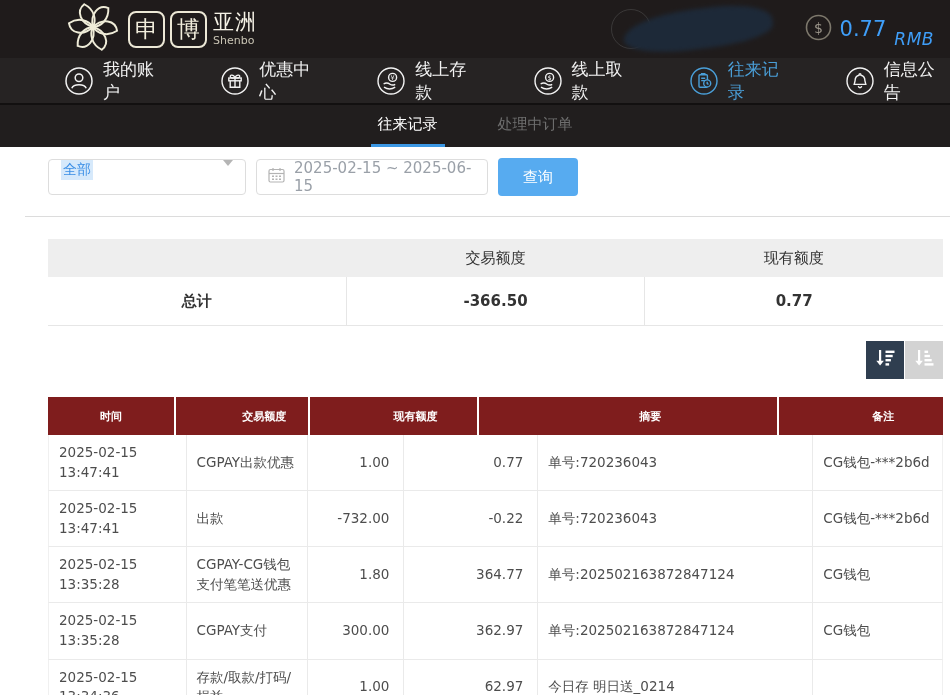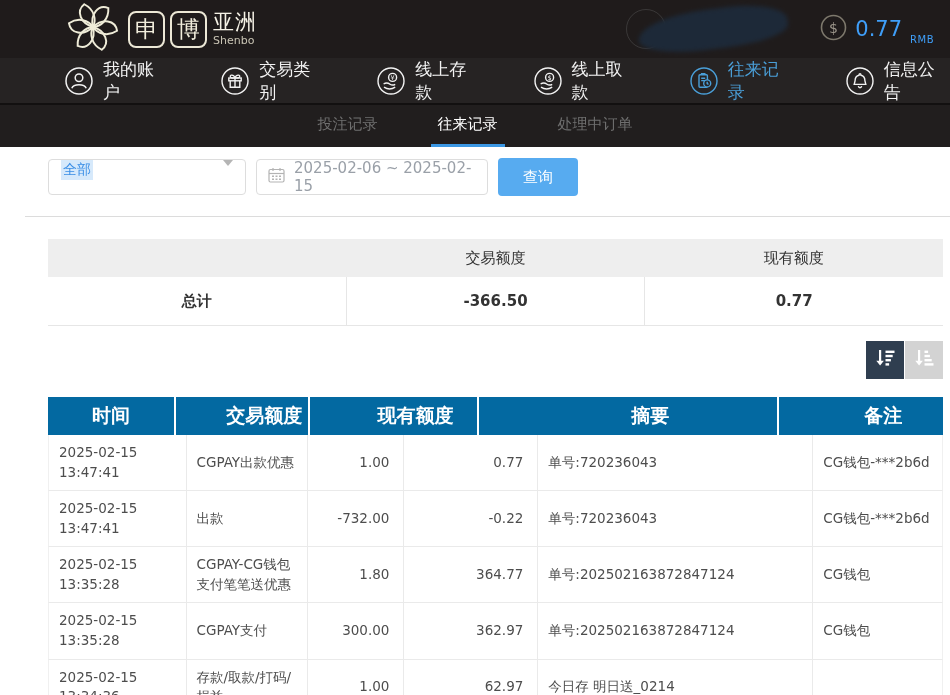--- a/index.html
+++ b/index.html
@@ -10,21 +10,21 @@
   .logo-boxes{display:flex;gap:5px;margin-left:4px;}
   .logo-box{width:33px;height:33px;border:2px solid #ece8d6;border-radius:8px;color:#f1eddc;font-size:23px;display:flex;align-items:center;justify-content:center;}
   .logo-region{margin-left:6px;line-height:1;}
   .logo-region .cn{font-size:21px;color:#f5f2e6;letter-spacing:1px;}
   .logo-region .en{font-size:11px;color:#c9c4b4;margin-top:2px;}
   .right-zone{margin-left:auto;display:flex;align-items:center;}
   .avatar-ring{width:38px;height:38px;border:1px solid #5a5a5a;border-radius:50%;opacity:.45;margin-right:-28px;}
   .blob{width:150px;height:40px;background:#1d2938;border-radius:55% 45% 50% 50%/65% 55% 45% 50%;transform:rotate(-7deg);filter:blur(2px);}
   .balance{display:flex;align-items:center;gap:8px;margin:0 16px 0 32px;}
   .balance .amt{color:#3f9ef8;font-size:21px;}
-  .balance .cur{color:#3f9ef8;font-size:10px;letter-spacing:.5px;align-self:center;margin-top:20px;}
+  .balance .cur{color:#3f9ef8;font-size:17px;letter-spacing:.5px;align-self:center;margin-top:20px;font-style:italic;}
   
   .navbar{height:45px;background:#262323;display:flex;align-items:center;padding-left:64px;gap:51px;border-bottom:2px solid #121010;}
   .nav-item{display:flex;align-items:center;gap:9px;color:#f2f2f2;font-size:17px;cursor:pointer;}
   .nav-item.active{color:#4a9fd8;}
   .nav-item svg{display:block;}
   
   .subnav{height:42px;background:#211e1e;display:flex;justify-content:center;gap:46px;}
   .tab{font-size:15px;color:#6f6f6f;display:flex;align-items:center;padding:0 7px;border-bottom:3px solid transparent;box-sizing:border-box;cursor:pointer;}
   .tab.active{color:#fff;border-bottom-color:#3b97e3;}
   
@@ -45,21 +45,21 @@
   .srow{display:flex;height:48px;border-bottom:1px solid #e6e6e6;}
   .srow div{flex:1;display:flex;align-items:center;justify-content:center;border-right:1px solid #e6e6e6;font-weight:bold;}
   .srow div:last-child{border-right:none;}
   
   .sort-row{display:flex;justify-content:flex-end;margin:15px 7px 0 0;}
   .sort-btn{width:38px;height:38px;display:flex;align-items:center;justify-content:center;cursor:pointer;}
   .sort-btn.desc{background:#2f3e50;}
   .sort-btn.asc{background:#d3d3d3;margin-left:1px;}
   
   .ttable{margin:18px 7px 0 48px;font-size:13.5px;color:#4d4d4d;}
-  .thead{display:flex;background:#0369a1;color:#fff;font-weight:bold;font-size:19px;gap:44px;}
+  .thead{display:flex;background:#7f1d1d;color:#fff;font-weight:bold;font-size:11px;gap:44px;}
   .thead .tcell{display:flex;align-items:center;justify-content:center;height:38px;border-right:2px solid #fff;box-sizing:border-box;padding:0;}
   .thead .tcell:last-child{border-right:none;}
   .trow{display:flex;border-bottom:1px solid #eaeaea;border-left:1px solid #f0f0f0;border-right:1px solid #f0f0f0;}
   .trow .tcell{padding:8px 10px;box-sizing:border-box;border-right:1px solid #eaeaea;line-height:1.45;display:flex;align-items:center;}
   .trow .tcell:last-child{border-right:none;}
   .c0{width:15.4%;}
   .c1{width:13.6%;}
   .c2{width:10.8%;}
   .c3{width:15.0%;}
   .c4{width:30.8%;}
@@ -122,21 +122,21 @@
     <span>
       <svg width="30" height="30" viewBox="0 0 30 30" fill="none" stroke="currentColor" stroke-width="1.4">
         <circle cx="15" cy="15" r="13"></circle>
         <rect x="8.8" y="12" width="12.4" height="2.8"></rect>
         <path d="M10.2 14.8 v6.4 h9.6 v-6.4"></path>
         <path d="M15 12 v9.2"></path>
         <path d="M15 11.8 c-1.6-4.2-6-2.8-4.4-0.6 1 1.3 3.2 0.7 4.4 0.6z"></path>
         <path d="M15 11.8 c1.6-4.2 6-2.8 4.4-0.6 -1 1.3-3.2 0.7-4.4 0.6z"></path>
       </svg>
     </span>
-    <span>交易类别</span>
+    <span>优惠中心</span>
   </div>
   <div class="nav-item">
     <span>
       <svg width="30" height="30" viewBox="0 0 30 30" fill="none" stroke="currentColor" stroke-width="1.4">
         <circle cx="15" cy="15" r="13"></circle>
         <circle cx="16.6" cy="11.4" r="4"></circle>
         <text x="16.6" y="13.5" font-size="6.5" text-anchor="middle" fill="currentColor" stroke="none">¥</text>
         <path d="M7.6 18 c2.4-1.6 4.4-1.2 6.4 0.2 1.6 1.1 3.6 1 5.2 0.1"></path>
         <path d="M8 21.2 c3.4 2.2 7.8 2.2 11.2 0"></path>
       </svg>
@@ -174,40 +174,39 @@
         <circle cx="15" cy="15" r="13"></circle>
         <path d="M15 7.8 c0.5 0 0.9 0.4 0.9 0.9 v0.5 c2.6 0.5 4 2.7 4 5.4 l0.9 3.8 h-11.6 l0.9-3.8 c0-2.7 1.4-4.9 4-5.4 v-0.5 c0-0.5 0.4-0.9 0.9-0.9z"></path>
         <path d="M13.3 20.2 c0.2 1 0.8 1.6 1.7 1.6 0.9 0 1.5-0.6 1.7-1.6"></path>
       </svg>
     </span>
     <span>信息公告</span>
   </div>
 </div>
 
 <div class="subnav">
-  <div class="tab">投注记录</div>
   <div class="tab active">往来记录</div>
   <div class="tab">处理中订单</div>
 </div>
 
 <div class="filter-row">
   <div class="select">
     <span class="val">全部</span>
     <span class="caret"></span>
   </div>
   <div class="date-input">
     <span>
       <svg width="17" height="16" viewBox="0 0 17 16" fill="none" stroke="#b3b3b3" stroke-width="1.2">
         <rect x="1" y="2.5" width="15" height="12.5" rx="1.5"></rect>
         <path d="M1 6.5 h15"></path>
           <path d="M5 1 v3 M12 1 v3"></path>
         <path d="M4 9.3 h2 M7.5 9.3 h2 M11 9.3 h2 M4 12.3 h2 M7.5 12.3 h2 M11 12.3 h2" stroke-width="1.5"></path>
       </svg>
     </span>
-    <span>2025-02-06 ~ 2025-02-15</span>
+    <span>2025-02-15 ~ 2025-06-15</span>
   </div>
   <div class="search-btn">查询</div>
 </div>
 
 <div class="divider"></div>
 
 <div class="summary">
   <div class="shead">
     <div></div>
     <div>交易额度</div>

